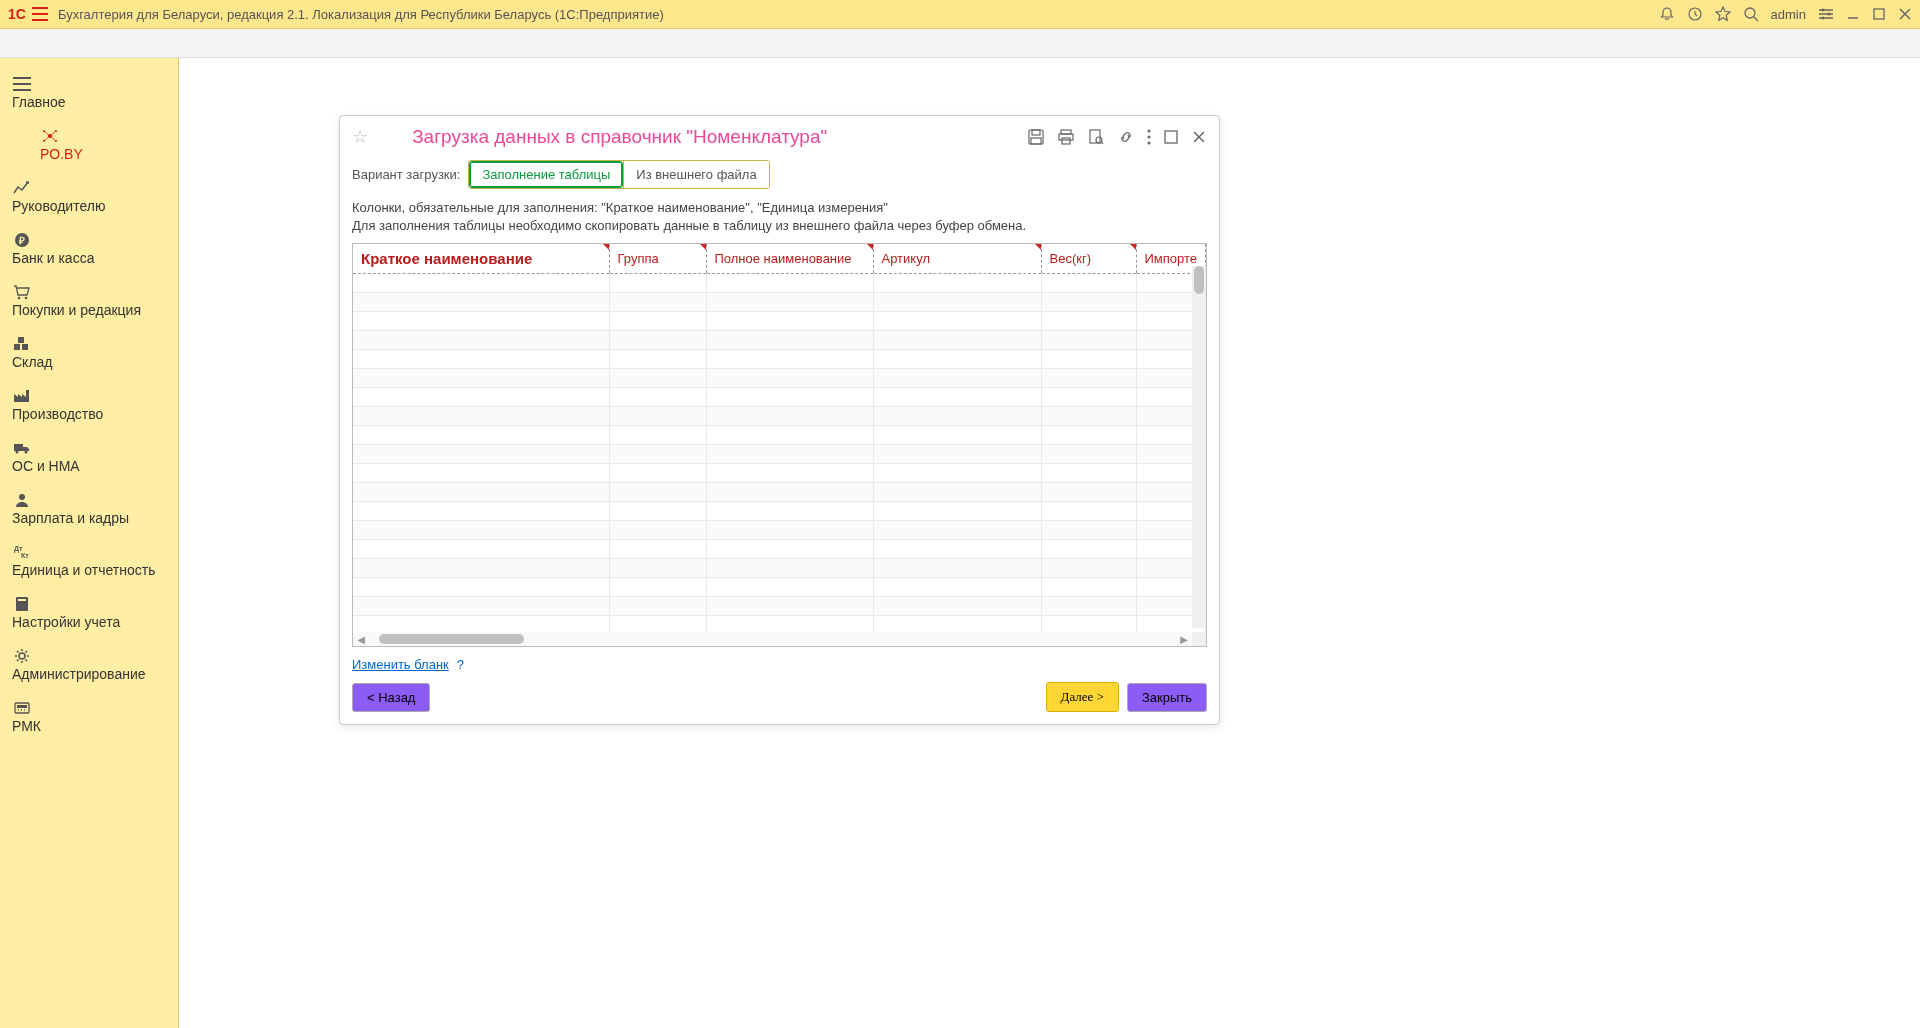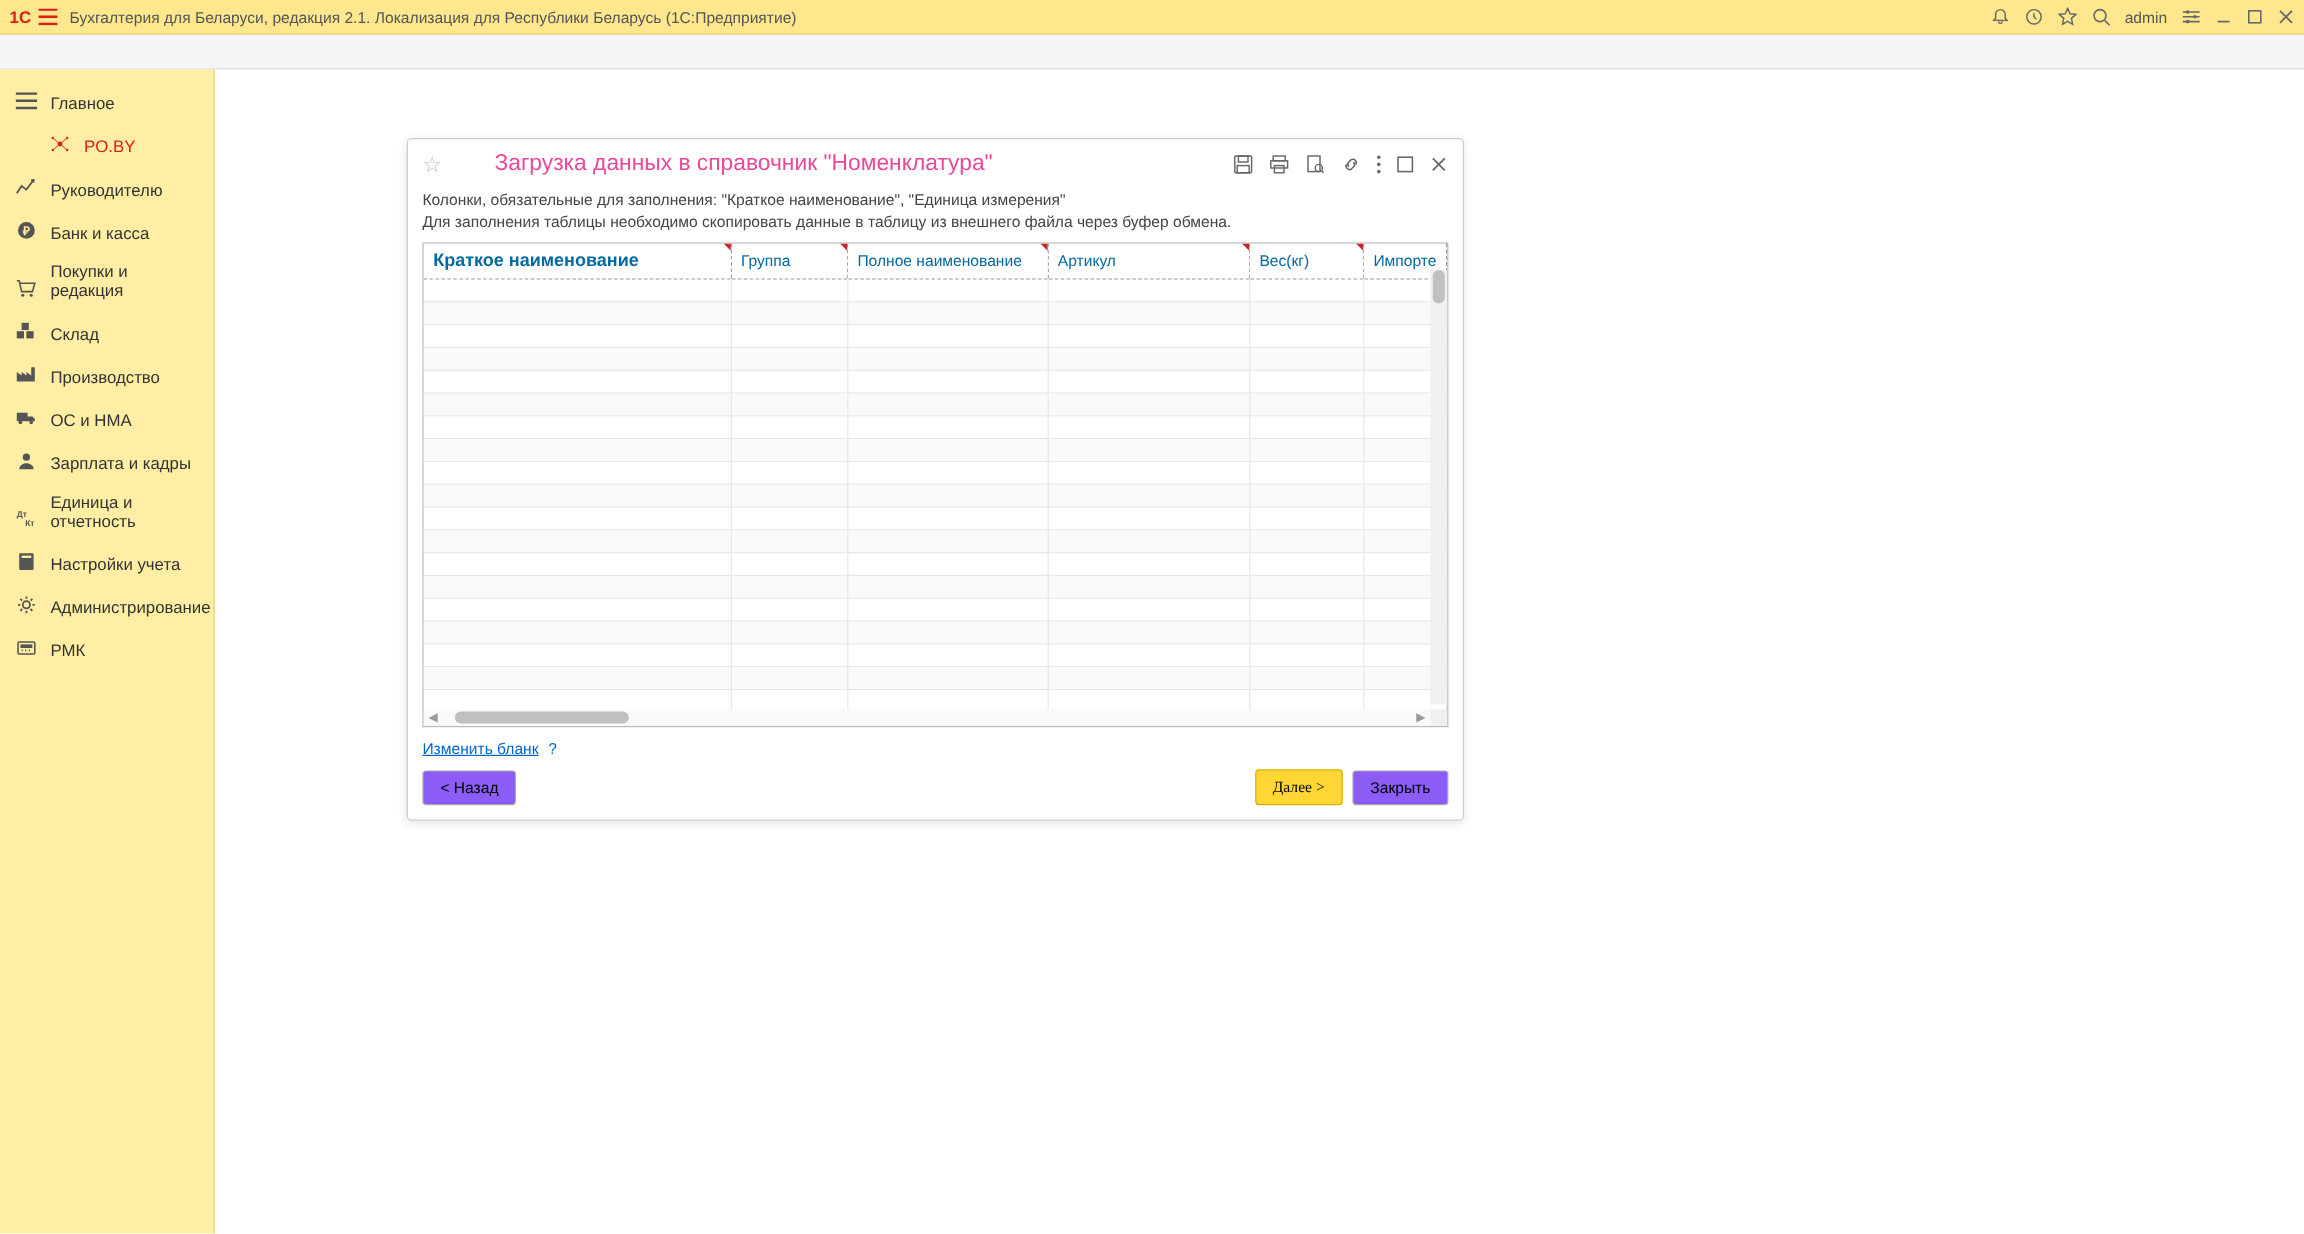--- a/index.html
+++ b/index.html
@@ -15,21 +15,21 @@
 .titlebar-right .username { font-size: 13px; }
 
 
 .toolbar-strip { height: 29px; background: #f5f5f5; border-bottom: 1px solid #ddd; }
 
 
 .layout { display: flex; height: calc(100vh - 58px); }
 
 
 .sidebar { width: 179px; background: #ffeea3; border-right: 1px solid #e0c96b; padding-top: 8px; }
-.sidebar-item { display: flex; align-items: flex-end; padding: 8px 12px; cursor: pointer; color: #333; }
+.sidebar-item { display: flex; align-items: flex-start; padding: 8px 12px; cursor: pointer; color: #333; flex-direction: column; }
 .sidebar-item.active { color: #d91e18; margin-left: 28px; }
 .sidebar-icon { width: 20px; height: 20px; margin-right: 10px; display: flex; align-items: center; justify-content: center; flex-shrink: 0; }
 .sidebar-label { font-size: 14px; }
 
 
 .content { flex: 1; background: #fff; position: relative; padding: 0; }
 
 
 .form-window { position: absolute; left: 160px; top: 57px; width: 881px; border: 1px solid #ccc; border-radius: 4px; background: #fff; box-shadow: 0 2px 8px rgba(0,0,0,0.1); padding-bottom: 12px; }
 .form-header { display: flex; align-items: center; padding: 10px 12px 8px 12px; }
@@ -45,21 +45,21 @@
 .tab-btn { padding: 5px 12px; background: #fff; border: none; cursor: pointer; font-size: 13px; }
 .tab-btn.active { background: #fff; color: #0a9b3e; border: 1px solid #0a9b3e; border-radius: 3px; box-shadow: inset 0 0 0 1px #0a9b3e; }
 .tab-btn.inactive { color: #555; border-left: 1px solid #c9b34a; }
 
 
 .instructions { padding: 2px 12px 8px 12px; color: #444; line-height: 1.4; }
 
 
 .table-container { margin: 0 12px; border: 1px solid #bbb; position: relative; height: 404px; overflow: hidden; }
 .grid { width: 100%; border-collapse: collapse; table-layout: fixed; }
-.grid th { background: #fff; border-right: 1px dashed #999; border-bottom: 1px dashed #999; padding: 6px 8px; text-align: left; font-weight: normal; color: #0369a1; position: relative; font-size: 13px; }
+.grid th { background: #fff; border-right: 1px dashed #999; border-bottom: 1px dashed #999; padding: 6px 8px; text-align: left; font-weight: normal; color: #b91c1c; position: relative; font-size: 13px; }
 .grid th.first { font-weight: bold; font-size: 15px; }
 .grid th .corner { position: absolute; top: 0; right: 0; width: 0; height: 0; border-left: 6px solid transparent; border-top: 6px solid #c62828; }
 .grid td { border-right: 1px solid #e8e8e8; border-bottom: 1px solid #e8e8e8; height: 19px; padding: 0 6px; }
 .grid tbody tr:nth-child(even) { background: #fafafa; }
 .vscroll { position: absolute; right: 0; top: 22px; bottom: 18px; width: 14px; background: #f0f0f0; }
 .vscroll-thumb { position: absolute; left: 2px; right: 2px; top: 0; height: 28px; background: #c0c0c0; border-radius: 5px; }
 .hscroll { position: absolute; left: 0; right: 14px; bottom: 0; height: 14px; background: #f9f9f9; display: flex; align-items: center; }
 .hscroll-arrow { width: 16px; text-align: center; color: #999; cursor: pointer; font-size: 10px; }
 .hscroll-track { flex: 1; height: 10px; position: relative; }
 .hscroll-thumb { position: absolute; left: 10px; width: 145px; top: 0; bottom: 0; background: #c0c0c0; border-radius: 5px; }
@@ -315,20 +315,27 @@
               </svg>
           </span>
           <span class="hi">
             <svg width="16" height="16" viewBox="0 0 16 16">
                 <path d="M3 3l10 10M13 3L3 13" stroke="#666" stroke-width="1.5"></path>
               </svg>
           </span>
         </div>
       </div>
 
+      <div class="load-variant-row">
+        <span class="load-variant-label">Вариант загрузки:</span>
+        <div class="tab-group">
+          <button class="tab-btn active">Заполнение таблицы</button>
+          <button class="tab-btn inactive">Из внешнего файла</button>
+        </div>
+      </div>
 
       <div class="instructions">
         <div>Колонки, обязательные для заполнения: "Краткое наименование", "Единица измерения"</div>
         <div>Для заполнения таблицы необходимо скопировать данные в таблицу из внешнего файла через буфер обмена.</div>
       </div>
 
       <div class="table-container">
         <table class="grid">
           <colgroup>
             <col style="width:256px">

